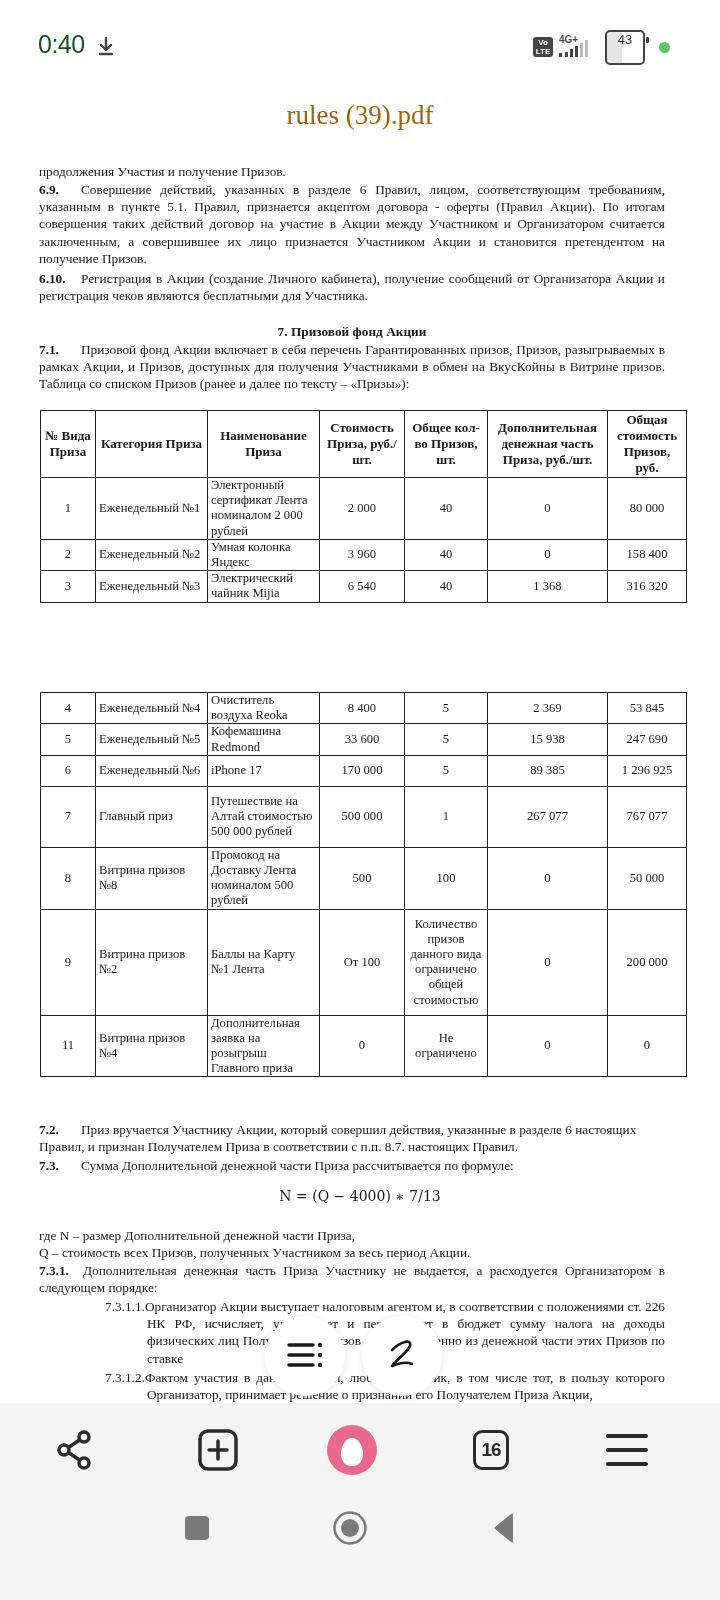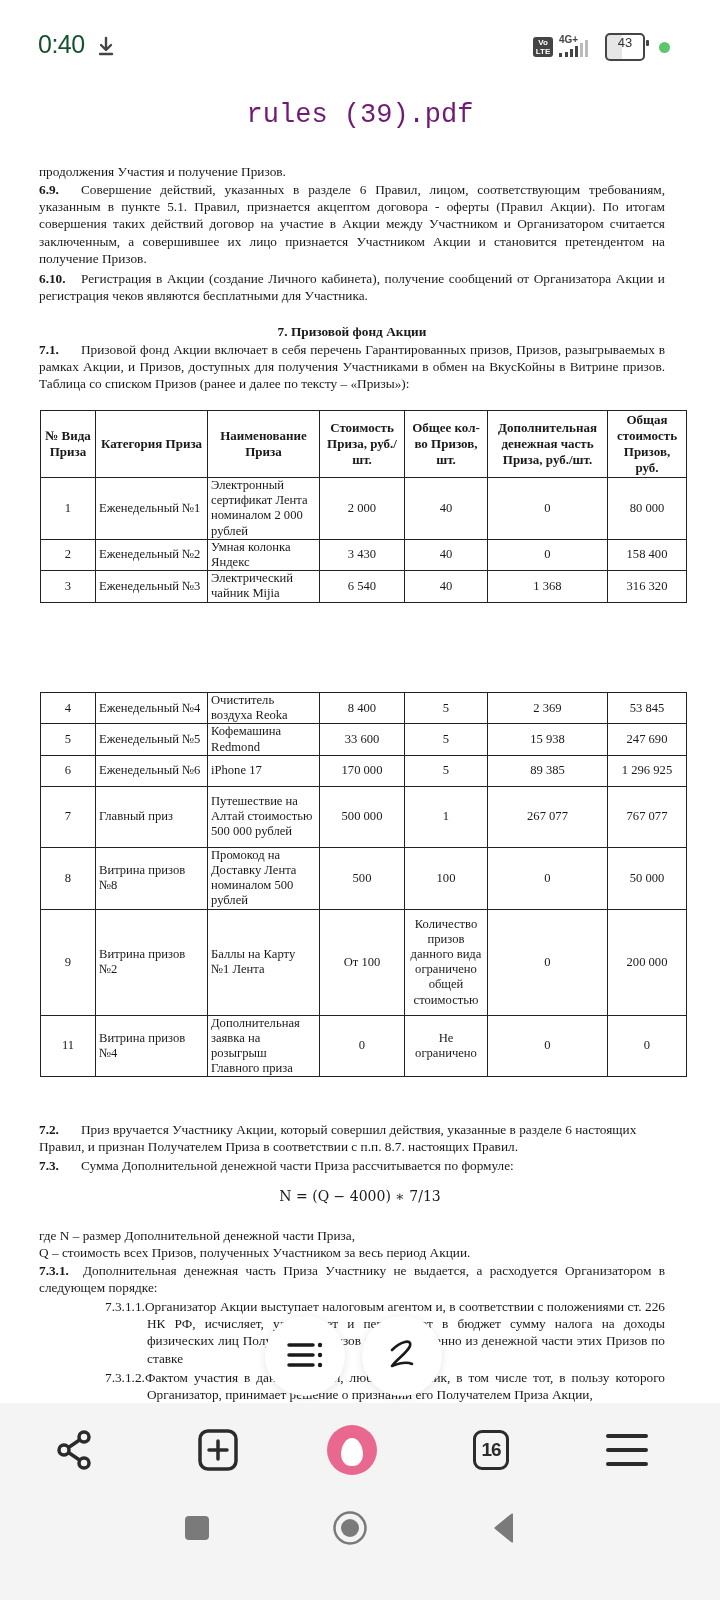--- a/index.html
+++ b/index.html
@@ -9,26 +9,26 @@
   
   .status-bar { position: absolute; left: 0; top: 0; width: 720px; height: 90px; }
   .status-time { position: absolute; left: 38px; top: 30px; font-family: "Liberation Sans", sans-serif; font-size: 25px; color: #14532d; letter-spacing: -0.5px; }
   .status-dl { position: absolute; left: 96px; top: 36px; width: 20px; height: 22px; }
   .status-right { position: absolute; right: 50px; top: 36px; height: 22px; display: flex; align-items: center; gap: 6px; padding-left: 20px; }
   .volte { width: 20px; height: 20px; background: #444; border-radius: 3px; color: #fff; font-family: "Liberation Sans", sans-serif; font-size: 8px; font-weight: bold; line-height: 9px; text-align: center; padding-top: 1px; }
   .net { position: relative; width: 40px; height: 20px; }
   .net-label { position: absolute; left: 0; top: -3px; font-family: "Liberation Sans", sans-serif; font-size: 10px; font-weight: bold; color: #444; }
   .bars { position: absolute; left: 0; bottom: 0; display: flex; align-items: flex-end; gap: 2px; }
   .bars i { display: block; width: 3px; background: #444; }
-  .battery { position: relative; width: 40px; height: 28px; border: 2px solid #444; border-radius: 5px; font-family: "Liberation Sans", sans-serif; font-size: 13px; color: #333; text-align: center; line-height: 15px; background: linear-gradient(90deg, #e6e6e6 43%, #fff 43%); }
+  .battery { position: relative; width: 40px; height: 35px; border: 2px solid #444; border-radius: 5px; font-family: "Liberation Sans", sans-serif; font-size: 13px; color: #333; text-align: center; line-height: 15px; background: linear-gradient(90deg, #e6e6e6 43%, #fff 43%); }
   .battery:after { content: ""; position: absolute; right: -6px; top: 5px; width: 3px; height: 6px; background: #444; border-radius: 1px; }
   .dot { width: 11px; height: 11px; border-radius: 50%; background: #5dc66d; margin-left: 8px; }
 
   
-  .doc-title { position: absolute; left: 0; top: 100px; width: 720px; text-align: center; font-family: Liberation Mono, monospace; font-size: 27px; color: #701a75; }
+  .doc-title { position: absolute; left: 0; top: 100px; width: 720px; text-align: center; font-family: Liberation Serif, serif; font-size: 27px; color: #a16207; }
 
   
   .doc { position: absolute; left: 39px; top: 0; width: 626px; font-size: 13.3px; line-height: 17.2px; color: #1a1a1a; }
   .p { position: absolute; left: 0; width: 626px; text-align: justify; }
   .num { font-weight: bold; display: inline-block; }
   .center-h { text-align: center; font-weight: bold; }
 
   
   table.prizes { position: absolute; left: 40px; border-collapse: collapse; table-layout: fixed; font-size: 12.6px; line-height: 15.2px; color: #1a1a1a; }
   table.prizes td, table.prizes th { border: 1px solid #222; padding: 0 3px; vertical-align: middle; }
@@ -131,21 +131,21 @@
     <td class="c-name">Электронный сертификат Лента номиналом 2 000 рублей</td>
     <td class="c-val">2 000</td>
     <td class="c-val">40</td>
     <td class="c-val">0</td>
     <td class="c-val">80 000</td>
   </tr>
   <tr style="height:31px">
     <td class="c-num">2</td>
     <td class="c-cat">Еженедельный №2</td>
     <td class="c-name">Умная колонка Яндекс</td>
-    <td class="c-val">3 430</td>
+    <td class="c-val">3 960</td>
     <td class="c-val">40</td>
     <td class="c-val">0</td>
     <td class="c-val">158 400</td>
   </tr>
   <tr style="height:31px">
     <td class="c-num">3</td>
     <td class="c-cat">Еженедельный №3</td>
     <td class="c-name">Электрический чайник Mijia</td>
     <td class="c-val">6 540</td>
     <td class="c-val">40</td>

